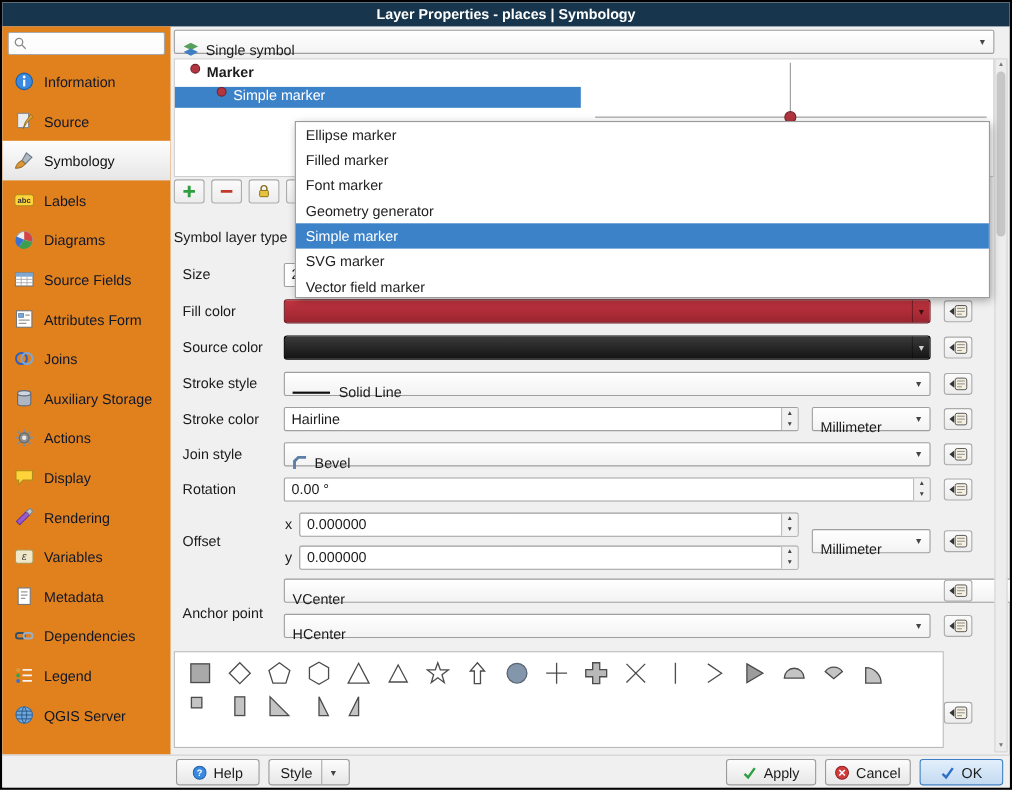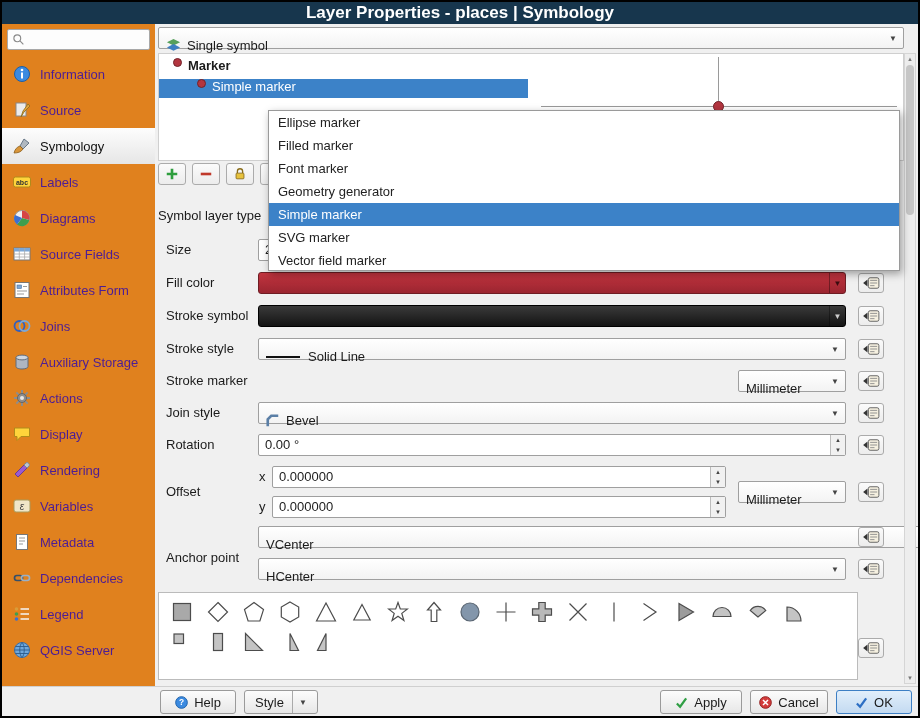--- a/index.html
+++ b/index.html
@@ -2,30 +2,30 @@
 <html><head>
 <meta charset="utf-8">
 <style>
   * { box-sizing: border-box; margin: 0; padding: 0; }
   html,body { width:920px; height:718px; }
   body { font-family: "Liberation Sans", "DejaVu Sans", sans-serif; font-size:13px; color:#1b1b1b; background:#fff; }
   .window { position:relative; width:920px; height:718px; background:#f0f0f0; border:2px solid #000; overflow:hidden; }
 
   
   .titlebar { position:absolute; left:0; top:0; right:0; height:22px; background:#17364d; color:#fff;
-              font-weight:bold; text-align:center; line-height:22px; font-size:17px; }
+              font-weight:bold; text-align:center; line-height:22px; font-size:13px; }
 
   
   .sidebar { position:absolute; left:0; top:22px; width:153px; height:662px; background:#e0811e; overflow:hidden; }
   .search-wrap { position:absolute; left:5px; top:5px; width:143px; height:21px; background:#fdfdfd;
                  border:1px solid #a8a8a8; border-radius:2px; display:flex; align-items:center; padding:0 4px; }
   .search-wrap svg { flex:0 0 13px; }
   .search-wrap input { border:none; outline:none; width:100%; height:16px; font-size:12px; background:transparent; margin-left:3px;}
   .nav { position:absolute; top:32px; left:0; right:0; }
-  .nav-item { height:36px; display:flex; align-items:center; gap:8px; padding-left:10px; color:#4c1d95; cursor:default; }
+  .nav-item { height:36px; display:flex; align-items:center; gap:8px; padding-left:10px; color:#0f172a; cursor:default; }
   .nav-item.selected { background:linear-gradient(#fdfdfd,#e6e6e6); color:#111; }
   .nav-icon { width:20px; height:20px; flex:0 0 20px; display:flex; align-items:center; justify-content:center; }
   .nav-icon svg { width:18px; height:18px; }
   .nav-label { white-space:nowrap; }
 
   
   .combo { position:absolute; height:22px; background:linear-gradient(#ffffff,#f3f3f3); border:1px solid #9f9f9f;
            border-radius:2px; display:flex; align-items:center; padding:15px 20px 0 7px; white-space:nowrap; }
   .combo .arrow { position:absolute; right:6px; top:50%; transform:translateY(-50%); font-size:8px; color:#444; }
   .spin { position:absolute; height:22px; background:#fff; border:1px solid #9f9f9f; border-radius:2px;
@@ -340,21 +340,21 @@
     <span class="cb-arrow">▼</span>
   </div>
   <div class="ovr" style="top:271px;">
     <svg viewBox="0 0 20 16">
         <path d="M1 8 L6 4 V12 Z" fill="#333"></path>
         <rect x="7" y="2" width="12" height="12" rx="2" fill="#f5f0e0" stroke="#555"></rect>
         <path d="M9 5 H17 M9 8 H17 M9 11 H14" stroke="#888" stroke-width="1"></path>
       </svg>
   </div>
 
-  <span class="flabel" style="top:303px;">Stroke symbol</span>
+  <span class="flabel" style="top:303px;">Source color</span>
   <div class="colorbar strokebar" style="top:303px;">
     <span class="cb-arrow">▼</span>
   </div>
   <div class="ovr" style="top:304px;">
     <svg viewBox="0 0 20 16">
         <path d="M1 8 L6 4 V12 Z" fill="#333"></path>
         <rect x="7" y="2" width="12" height="12" rx="2" fill="#f5f0e0" stroke="#555"></rect>
         <path d="M9 5 H17 M9 8 H17 M9 11 H14" stroke="#888" stroke-width="1"></path>
       </svg>
   </div>
@@ -366,21 +366,28 @@
     <span class="arrow">▼</span>
   </div>
   <div class="ovr" style="top:337px;">
     <svg viewBox="0 0 20 16">
         <path d="M1 8 L6 4 V12 Z" fill="#333"></path>
         <rect x="7" y="2" width="12" height="12" rx="2" fill="#f5f0e0" stroke="#555"></rect>
         <path d="M9 5 H17 M9 8 H17 M9 11 H14" stroke="#888" stroke-width="1"></path>
       </svg>
   </div>
 
-  <span class="flabel" style="top:368px;">Stroke marker</span>
+  <span class="flabel" style="top:368px;">Stroke color</span>
+  <div class="spin" style="left:256px; top:368px; width:468px;">
+    <span>Hairline</span>
+    <span class="btns">
+        <span>▲</span>
+        <span>▼</span>
+      </span>
+  </div>
   <div class="combo" style="left:736px; top:368px; width:108px;">
     <span>Millimeter</span>
     <span class="arrow">▼</span>
   </div>
   <div class="ovr" style="top:369px;">
     <svg viewBox="0 0 20 16">
         <path d="M1 8 L6 4 V12 Z" fill="#333"></path>
         <rect x="7" y="2" width="12" height="12" rx="2" fill="#f5f0e0" stroke="#555"></rect>
         <path d="M9 5 H17 M9 8 H17 M9 11 H14" stroke="#888" stroke-width="1"></path>
       </svg>

